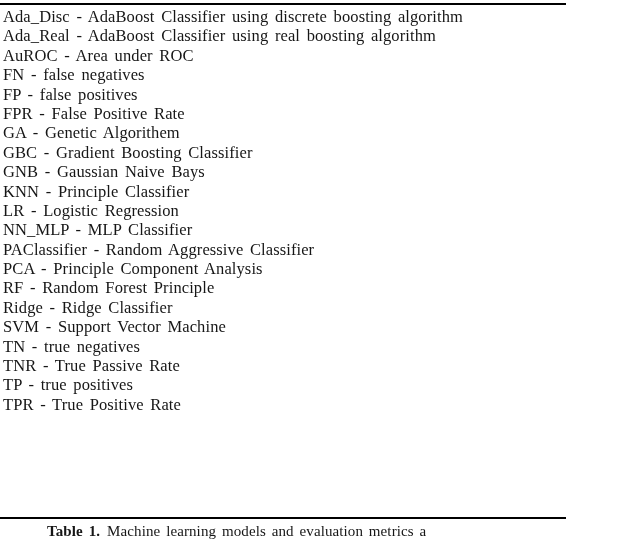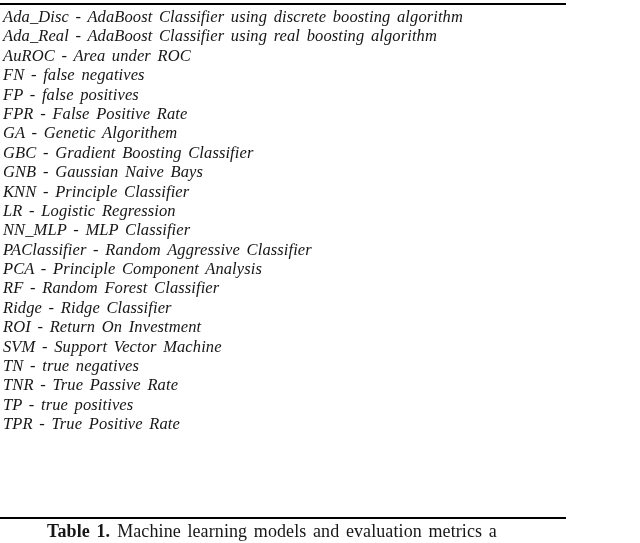--- a/index.html
+++ b/index.html
@@ -29,27 +29,26 @@
     top: 7px;
     left: 3px;
     font-size: 16.5px;
     line-height: 19.4px;
     letter-spacing: 0.1px;
     word-spacing: 2.4px;
     white-space: nowrap;
   }
   .abbrev-row {
     height: 19.4px;
-    font-style: italic;
   }
   .caption {
     position: absolute;
     top: 521px;
     left: 47px;
-    font-size: 18px;
+    font-size: 15px;
     line-height: 21px;
     letter-spacing: 0.1px;
     word-spacing: 2px;
     white-space: nowrap;
   }
   .caption-label {
     font-weight: bold;
     margin-right: 7px;
   }
 </style>
@@ -66,23 +65,22 @@
   <div class="abbrev-row">FP - false positives</div>
   <div class="abbrev-row">FPR - False Positive Rate</div>
   <div class="abbrev-row">GA - Genetic Algorithem</div>
   <div class="abbrev-row">GBC - Gradient Boosting Classifier</div>
   <div class="abbrev-row">GNB - Gaussian Naive Bays</div>
   <div class="abbrev-row">KNN - Principle Classifier</div>
   <div class="abbrev-row">LR - Logistic Regression</div>
   <div class="abbrev-row">NN_MLP - MLP Classifier</div>
   <div class="abbrev-row">PAClassifier - Random Aggressive Classifier</div>
   <div class="abbrev-row">PCA - Principle Component Analysis</div>
-  <div class="abbrev-row">RF - Random Forest Classifier</div>
+  <div class="abbrev-row">RF - Random Forest Principle</div>
   <div class="abbrev-row">Ridge - Ridge Classifier</div>
-  <div class="abbrev-row">ROI - Return On Investment</div>
   <div class="abbrev-row">SVM - Support Vector Machine</div>
   <div class="abbrev-row">TN - true negatives</div>
   <div class="abbrev-row">TNR - True Passive Rate</div>
   <div class="abbrev-row">TP - true positives</div>
   <div class="abbrev-row">TPR - True Positive Rate</div>
 </div>
 
 <div class="rule rule-bottom"></div>
 
 <div class="caption">

